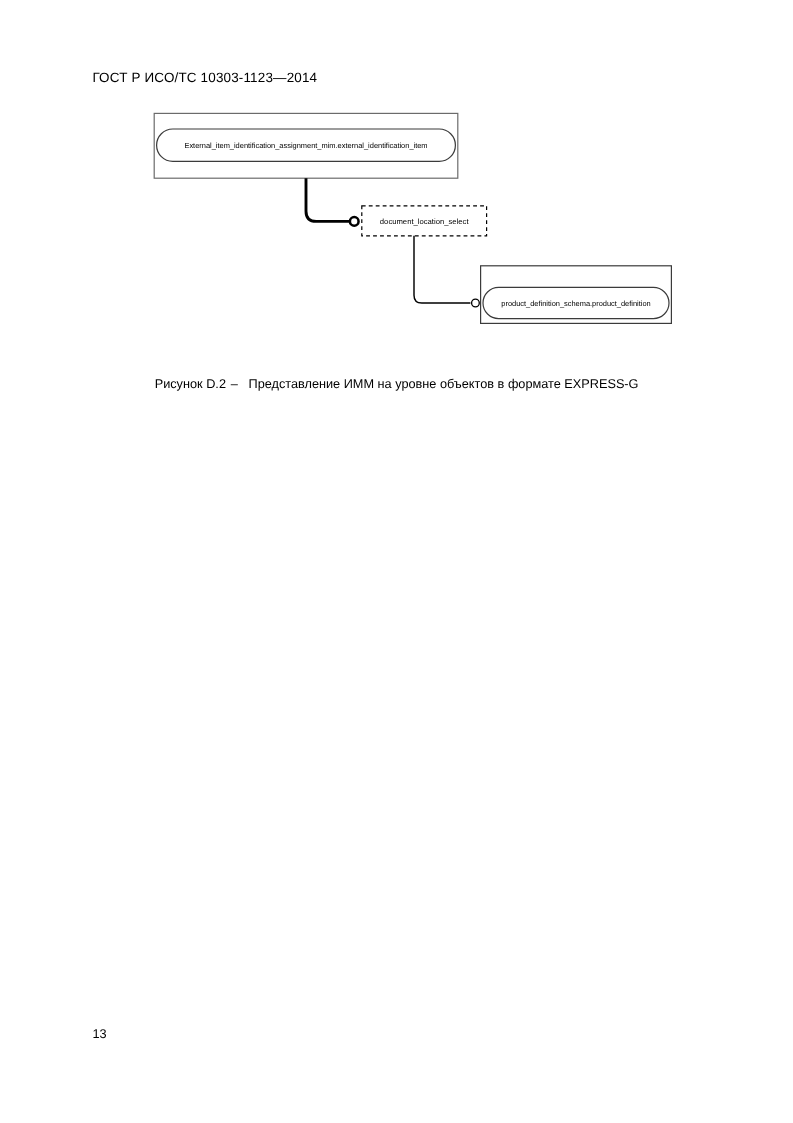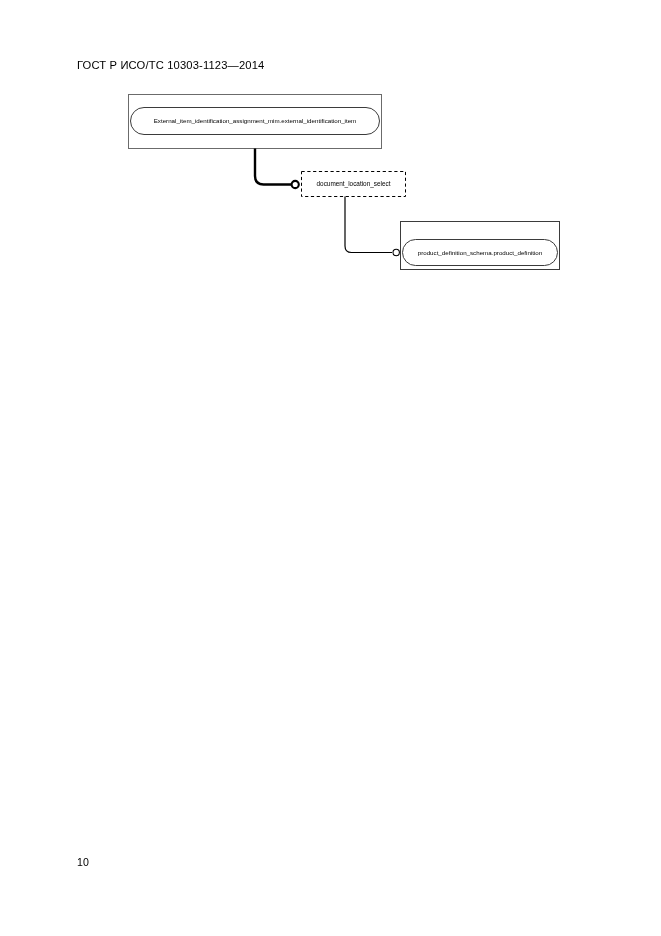--- a/index.html
+++ b/index.html
@@ -116,16 +116,21 @@
 
         <rect x="400.5" y="221.5" width="159" height="48" fill="#ffffff" stroke="#3b3b3b" stroke-width="1"></rect>
 
         <rect x="402.5" y="239.5" width="155" height="26" rx="13" ry="13" fill="#ffffff" stroke="#3b3b3b" stroke-width="1"></rect>
         <text class="entity-label" x="480" y="254.8" text-anchor="middle">product_definition_schema.product_definition</text>
       </g>
 
     </svg>
   </div>
 
+  <div class="figure-caption">
+    <span class="cap-num">Рисунок D.2</span>
+    <span class="cap-dash">–</span>
+    <span class="cap-text">Представление ИММ на уровне объектов в формате EXPRESS-G</span>
+  </div>
 
-  <div class="page-number">10</div>
+  <div class="page-number">13</div>
 
 </div>
 
 </body></html>

